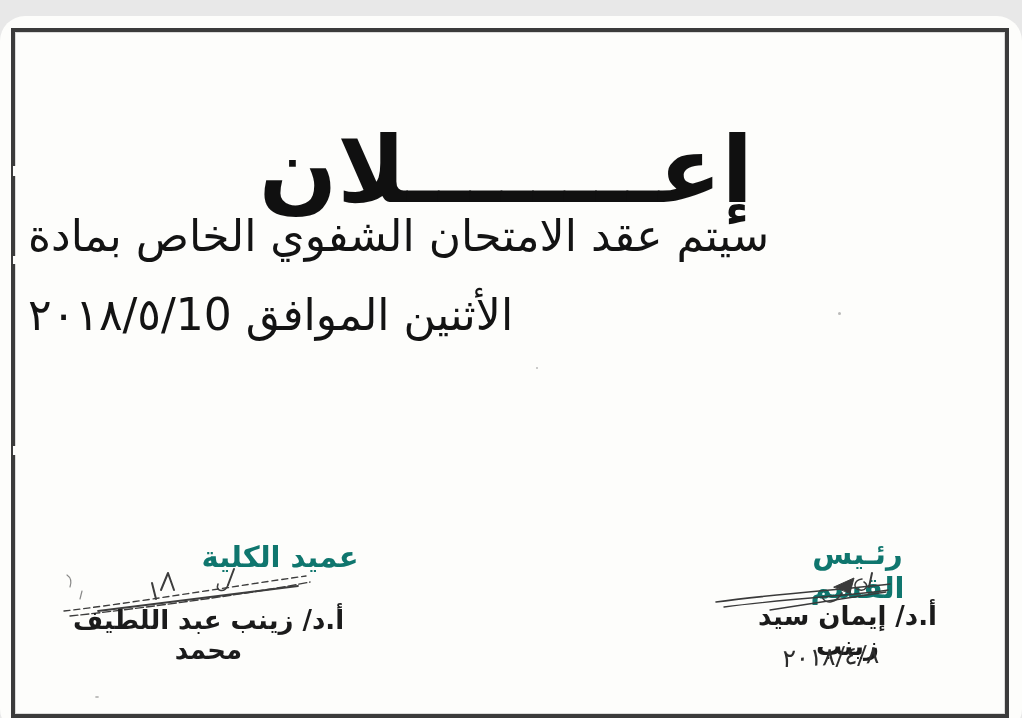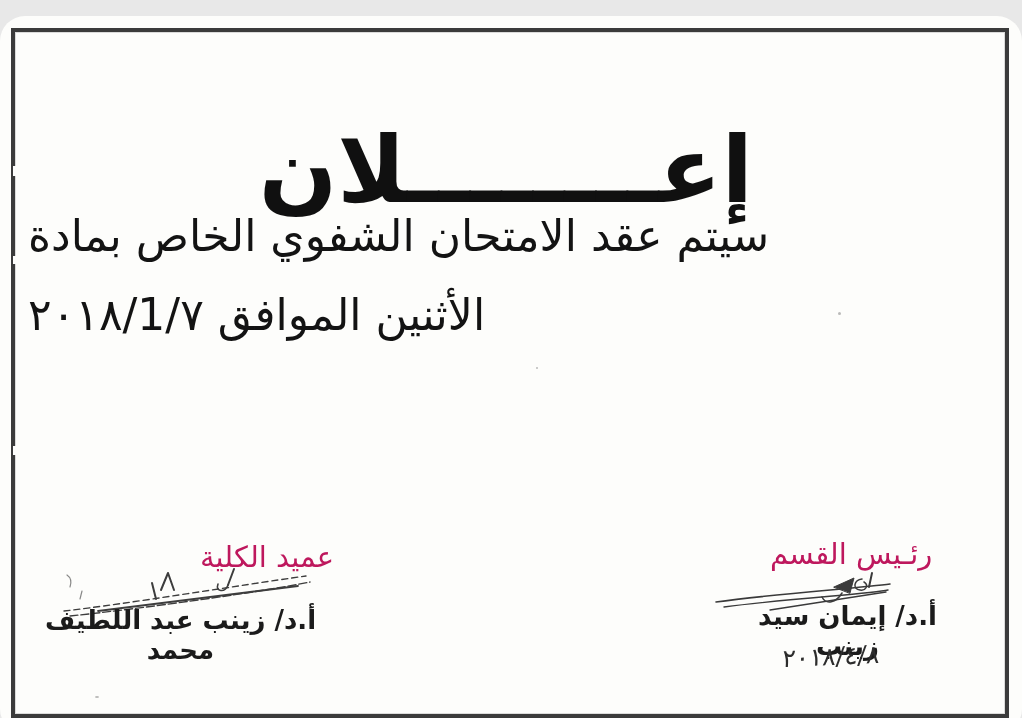--- a/index.html
+++ b/index.html
@@ -43,34 +43,34 @@
     position:absolute;
     top:180px; left:28px; right:28px;
     text-align:left;
     font-size:44px;
     font-weight:400;
     line-height:79px;
     color:#131313;
   }
   .sig-label {
     position:absolute;
-    text-align:left;
+    text-align:center;
     font-size:29px;
-    font-weight:400;
-    color:#be185d;
+    font-weight:700;
+    color:#0f766e;
   }
   .sig-name {
     position:absolute;
     text-align:center;
     font-size:26px;
     font-weight:700;
     color:#1b1b1b;
   }
   .dean-label  { top:524px; left:200px; width:160px; }
-  .dean-name   { top:589px; left:23px;  width:315px; }
+  .dean-name   { top:589px; left:51px;  width:315px; }
   .head-label  { top:521px; left:770px; width:175px; }
   .head-name   { top:585px; left:740px; width:215px; }
   .hand-date {
     position:absolute;
     top:626px; left:722px; width:218px;
     text-align:center;
     font-size:25px;
     font-weight:400;
     color:#2c2c2c;
     letter-spacing:5px;
@@ -95,21 +95,21 @@
 
   <div class="frame"></div>
   <div class="frame-gap gap1"></div>
   <div class="frame-gap gap2"></div>
   <div class="frame-gap gap3"></div>
 
   <h1 class="title">إعــــــــلان</h1>
 
   <div class="body-text">
     <div>سيتم عقد الامتحان الشفوي الخاص بمادة</div>
-    <div>الأثنين الموافق ٢٠١٨/1/٧</div>
+    <div>الأثنين الموافق ٢٠١٨/٥/10</div>
   </div>
 
   <div class="sig-label dean-label">عميد الكلية</div>
 
   <svg class="sig-svg dean-sig" width="272" height="60" viewBox="0 0 272 60">
     <g fill="none" stroke="#3d3d3d" stroke-linecap="round">
       <path d="M8,50 C70,43 185,24 250,15" stroke-width="1.4" stroke-dasharray="6 4"></path>
       <path d="M14,55 C90,47 205,31 254,21" stroke-width="1.4" stroke-dasharray="8 3"></path>
       <path d="M42,50 L242,25" stroke-width="1.8"></path>
       <path d="M96,22 l4,16" stroke-width="2"></path>

